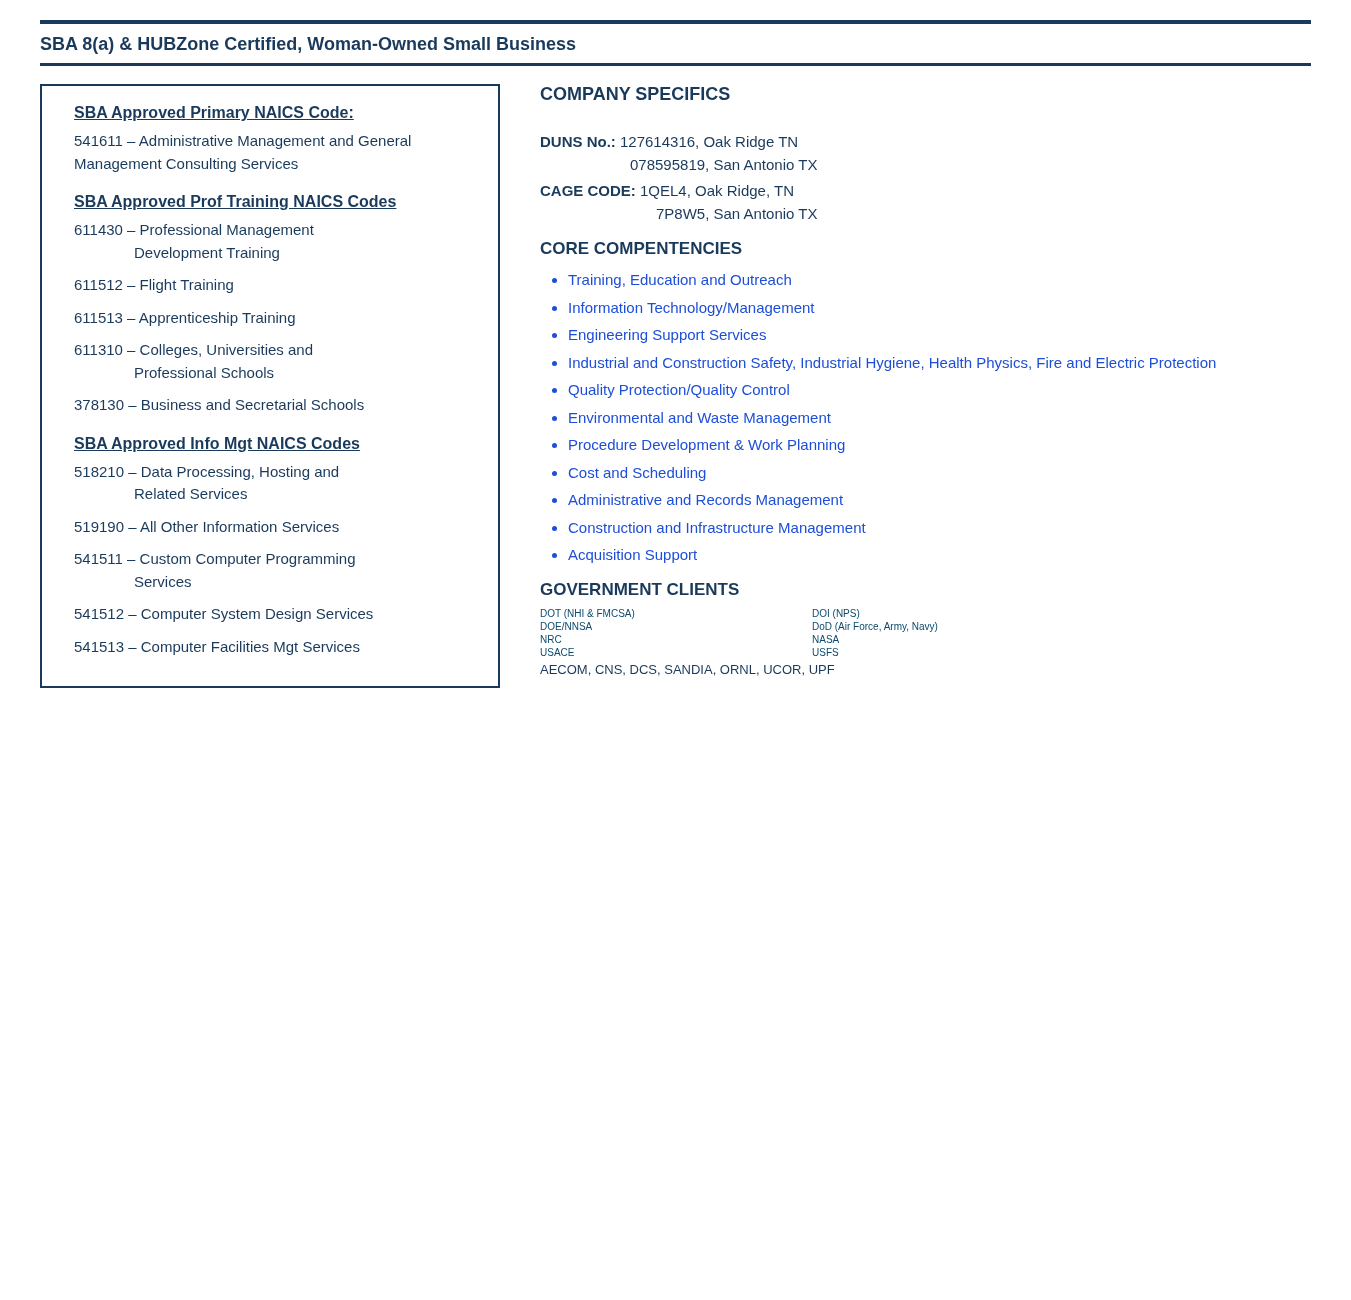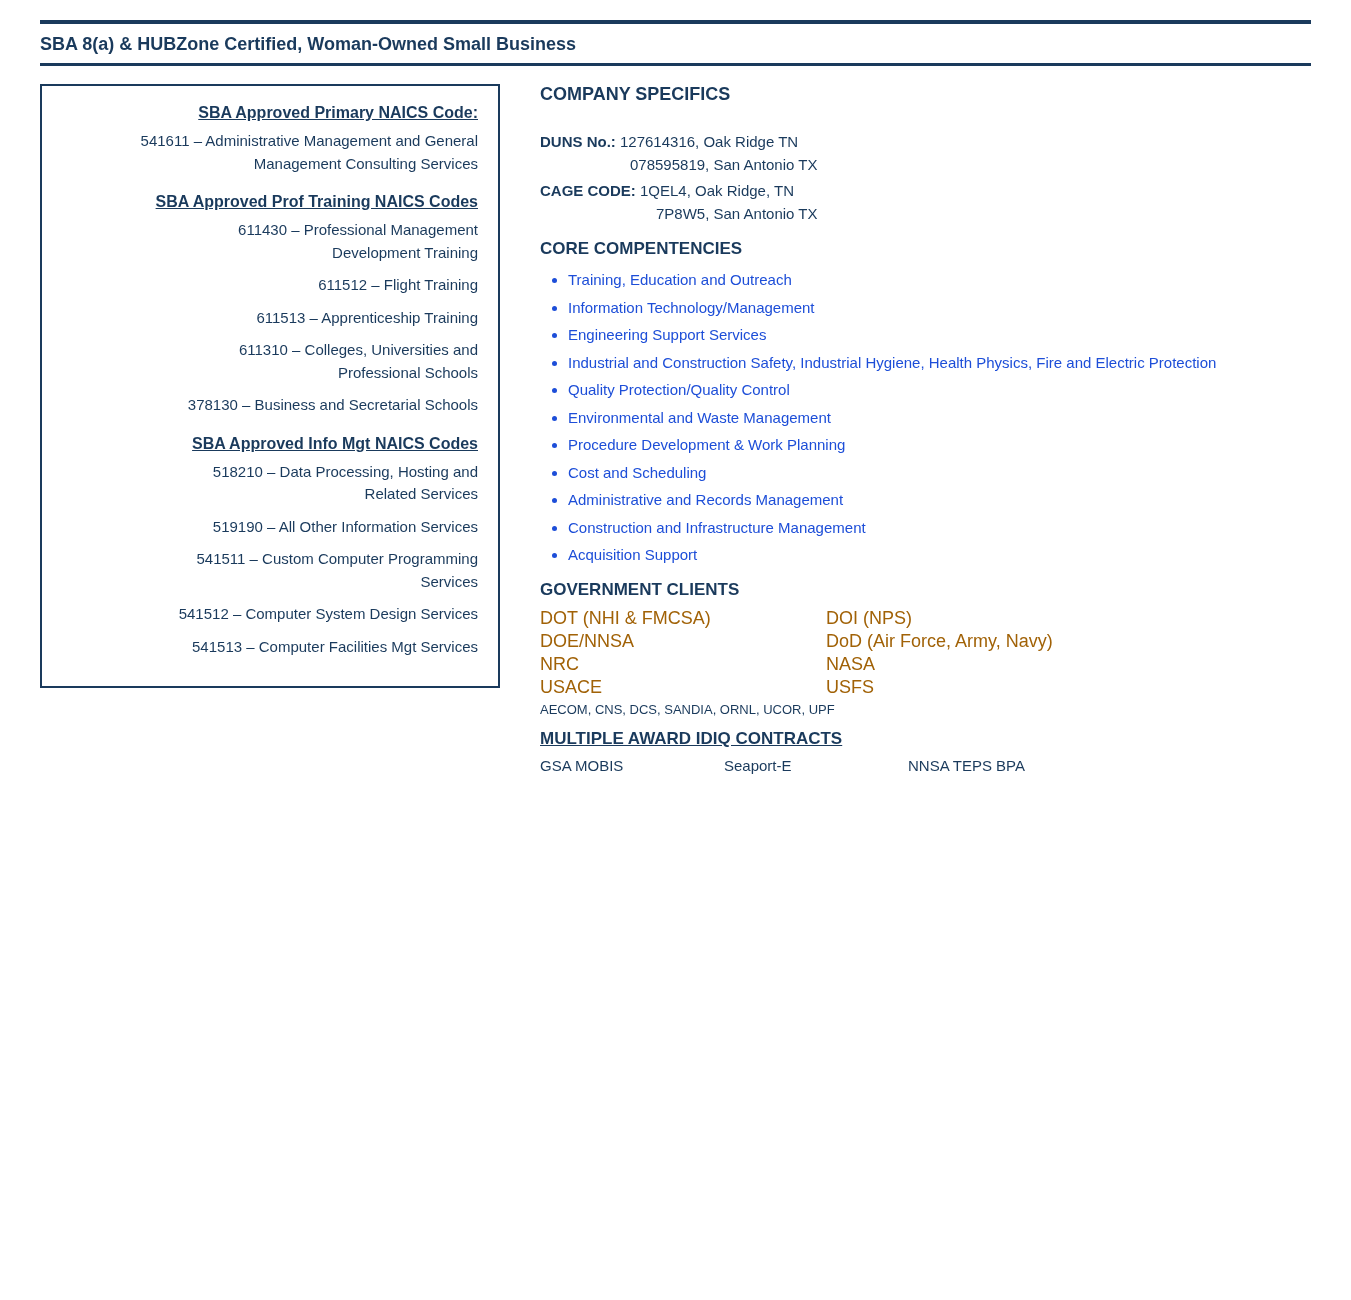--- a/index.html
+++ b/index.html
@@ -30,25 +30,24 @@
       border-top: 3px solid #1a3a5c;
       margin-bottom: 18px;
     }
     .main-layout {
       display: flex;
       gap: 30px;
       align-items: flex-start;
     }
     .left-panel {
       border: 2px solid #1a3a5c;
-      padding: 18px 20px;
+      padding: 18px 32px;
       width: 460px;
       min-width: 460px;
       flex-shrink: 0;
-      text-align: right;
     }
     .right-panel {
       flex: 1;
       padding: 0 10px;
     }
     .naics-section-title {
       font-size: 16px;
       font-weight: bold;
       color: #1a3a5c;
       text-decoration: underline;
@@ -112,23 +111,23 @@
       color: #1d4ed8;
       font-size: 15px;
       line-height: 1.7;
     }
     .bullet-list li {
       margin-bottom: 2px;
     }
     .gov-clients-grid {
       display: grid;
       grid-template-columns: 260px 1fr;
-      gap: 2px 26px;
-      font-size: 18px;
-      color: #a16207;
+      gap: 2px 12px;
+      font-size: 10px;
+      color: #0c4a6e;
       margin-bottom: 4px;
     }
     .gov-clients-full {
       font-size: 13px;
       color: #1a3a5c;
       margin-top: 2px;
       margin-bottom: 12px;
     }
     .idiq-title {
       font-size: 17px;
@@ -238,23 +237,15 @@
         <span>DOE/NNSA</span>
         <span>DoD (Air Force, Army, Navy)</span>
         <span>NRC</span>
         <span>NASA</span>
         <span>USACE</span>
         <span>USFS</span>
       </div>
       <div class="gov-clients-full">AECOM, CNS, DCS, SANDIA, ORNL, UCOR, UPF</div>
     </div>
 
-    <div>
-      <div class="idiq-title">MULTIPLE AWARD IDIQ CONTRACTS</div>
-      <div class="idiq-grid">
-        <span>GSA MOBIS</span>
-        <span>Seaport-E</span>
-        <span>NNSA TEPS BPA</span>
-      </div>
-    </div>
 
   </div>
 </div>
 
 </body></html>

